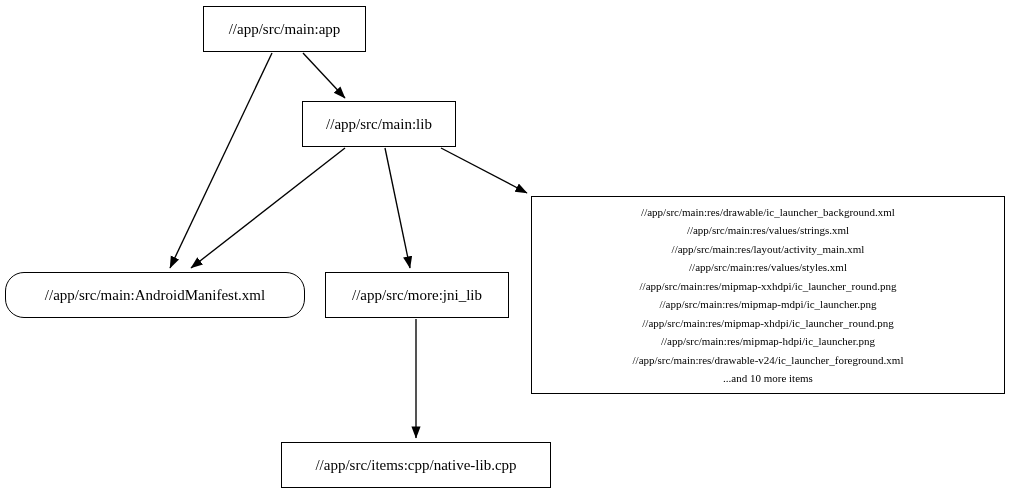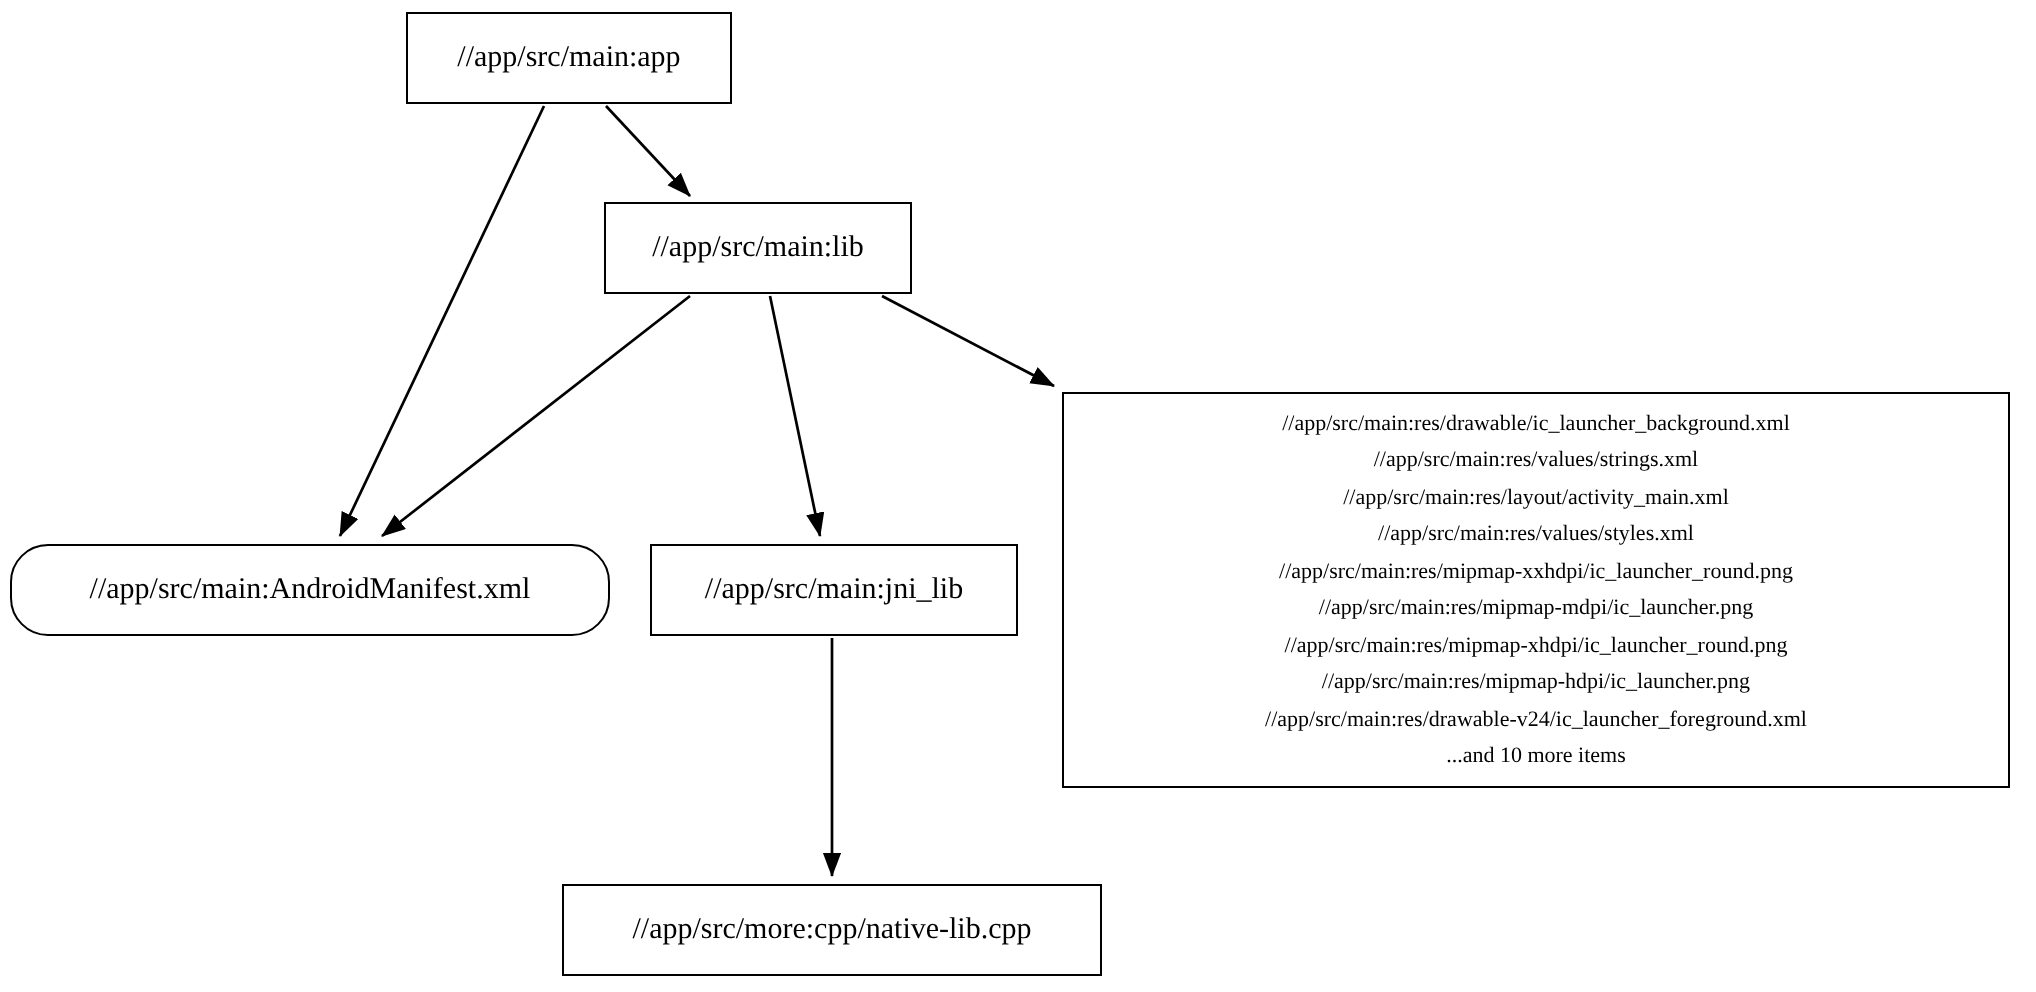--- a/index.html
+++ b/index.html
@@ -76,33 +76,33 @@
 
   <div class="node" style="left: 302px; top: 101px; width: 154px; height: 46px; border-color: rgb(0, 0, 0); background: rgb(255, 255, 255); color: rgb(0, 0, 0); align-items: center;">
     <span class="node-label">//app/src/main:lib</span>
   </div>
 
   <div class="node" style="left: 5px; top: 272px; width: 300px; height: 46px; border-color: rgb(0, 0, 0); background: rgb(255, 255, 255); color: rgb(0, 0, 0); border-radius: 19px;">
     <span class="node-label">//app/src/main:AndroidManifest.xml</span>
   </div>
 
   <div class="node" style="left: 325px; top: 272px; width: 184px; height: 46px; border-color: rgb(0, 0, 0); background: rgb(255, 255, 255); color: rgb(0, 0, 0);">
-    <span class="node-label">//app/src/main:jni_lib</span>
+    <span class="node-label">//app/src/more:jni_lib</span>
   </div>
 
   <div class="node" style="left: 531px; top: 196px; width: 474px; height: 198px; border-color: rgb(0, 0, 0); background: rgb(255, 255, 255); color: rgb(0, 0, 0);">
     <span class="node-label node-multiline">//app/src/main:res/drawable/ic_launcher_background.xml
 //app/src/main:res/values/strings.xml
 //app/src/main:res/layout/activity_main.xml
 //app/src/main:res/values/styles.xml
 //app/src/main:res/mipmap-xxhdpi/ic_launcher_round.png
 //app/src/main:res/mipmap-mdpi/ic_launcher.png
 //app/src/main:res/mipmap-xhdpi/ic_launcher_round.png
 //app/src/main:res/mipmap-hdpi/ic_launcher.png
 //app/src/main:res/drawable-v24/ic_launcher_foreground.xml
 ...and 10 more items</span>
   </div>
 
   <div class="node" style="left: 281px; top: 442px; width: 270px; height: 46px; border-color: rgb(0, 0, 0); background: rgb(255, 255, 255); color: rgb(0, 0, 0);">
-    <span class="node-label">//app/src/more:cpp/native-lib.cpp</span>
+    <span class="node-label">//app/src/items:cpp/native-lib.cpp</span>
   </div>
 
 </div>
 
 </body></html>

